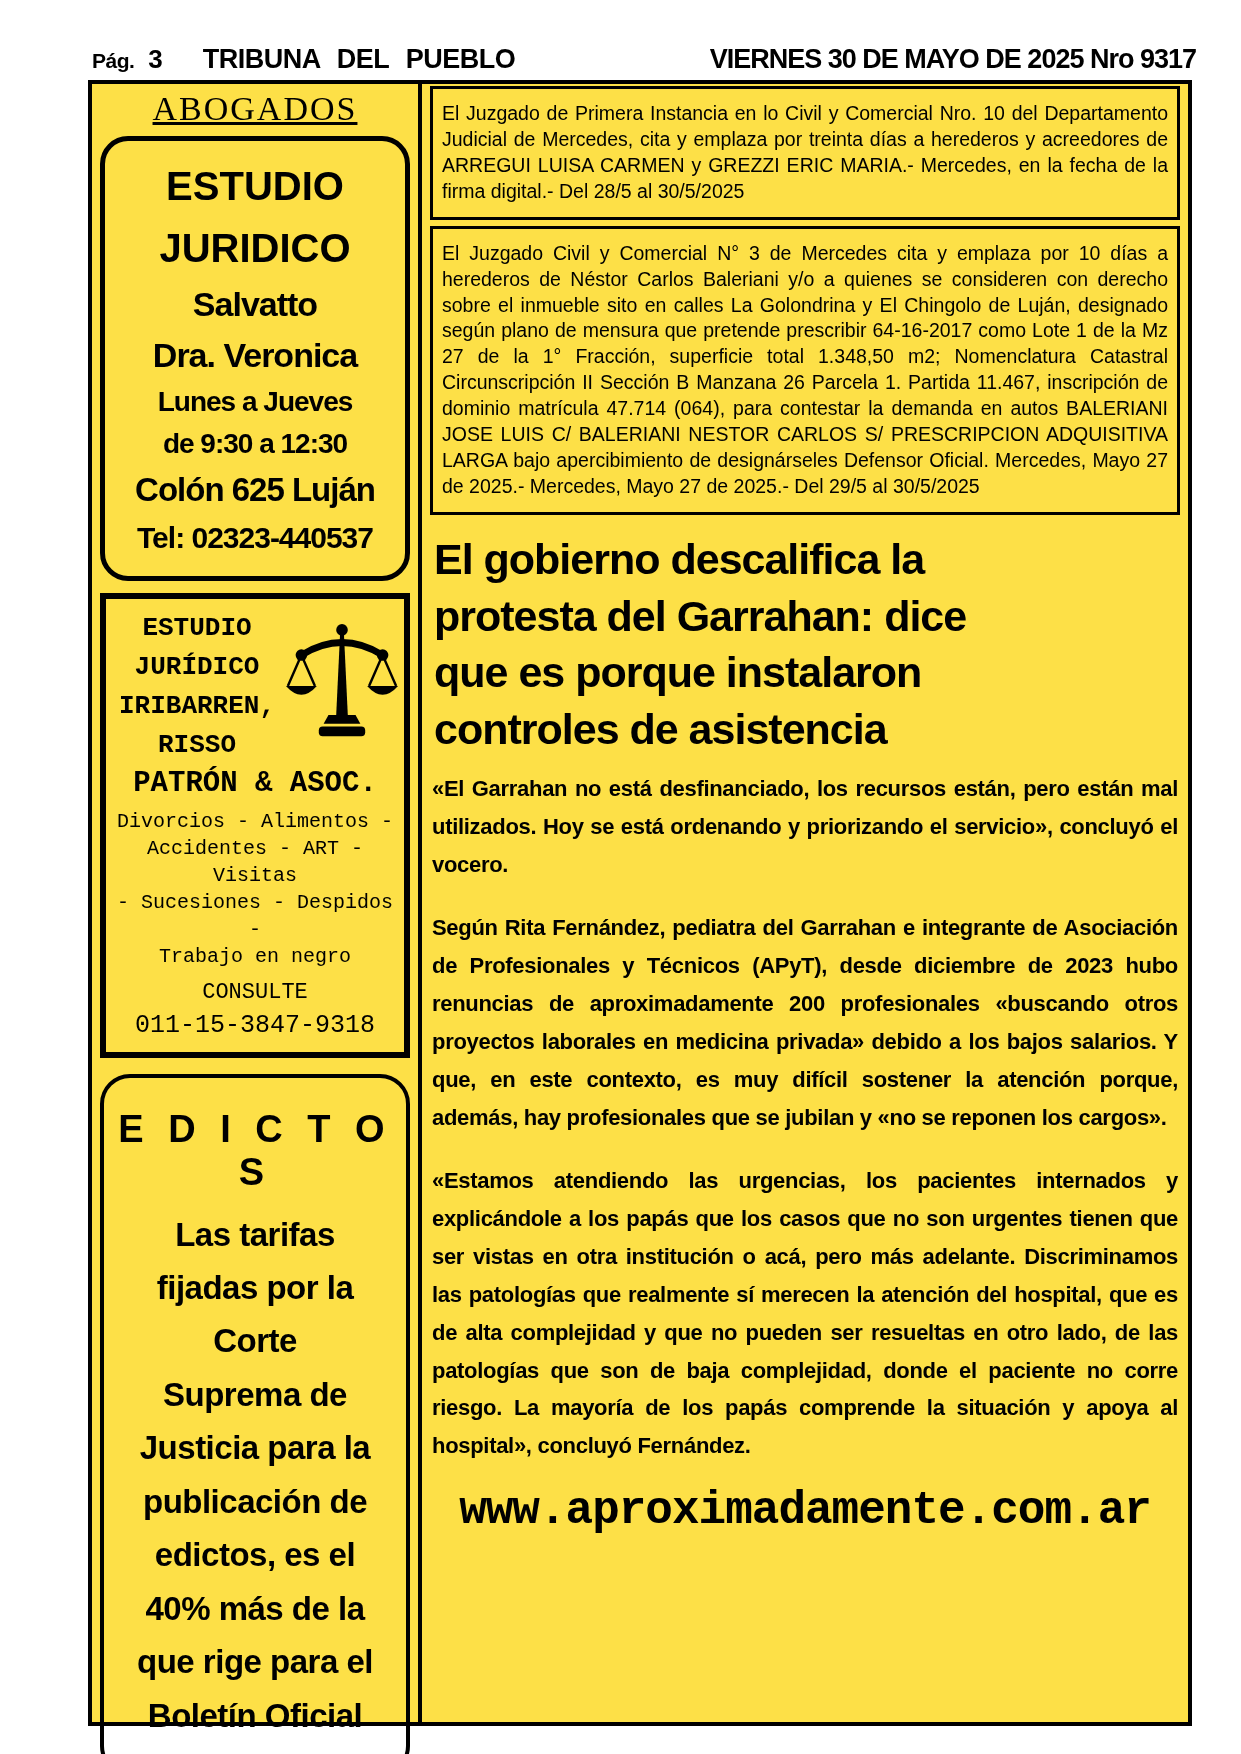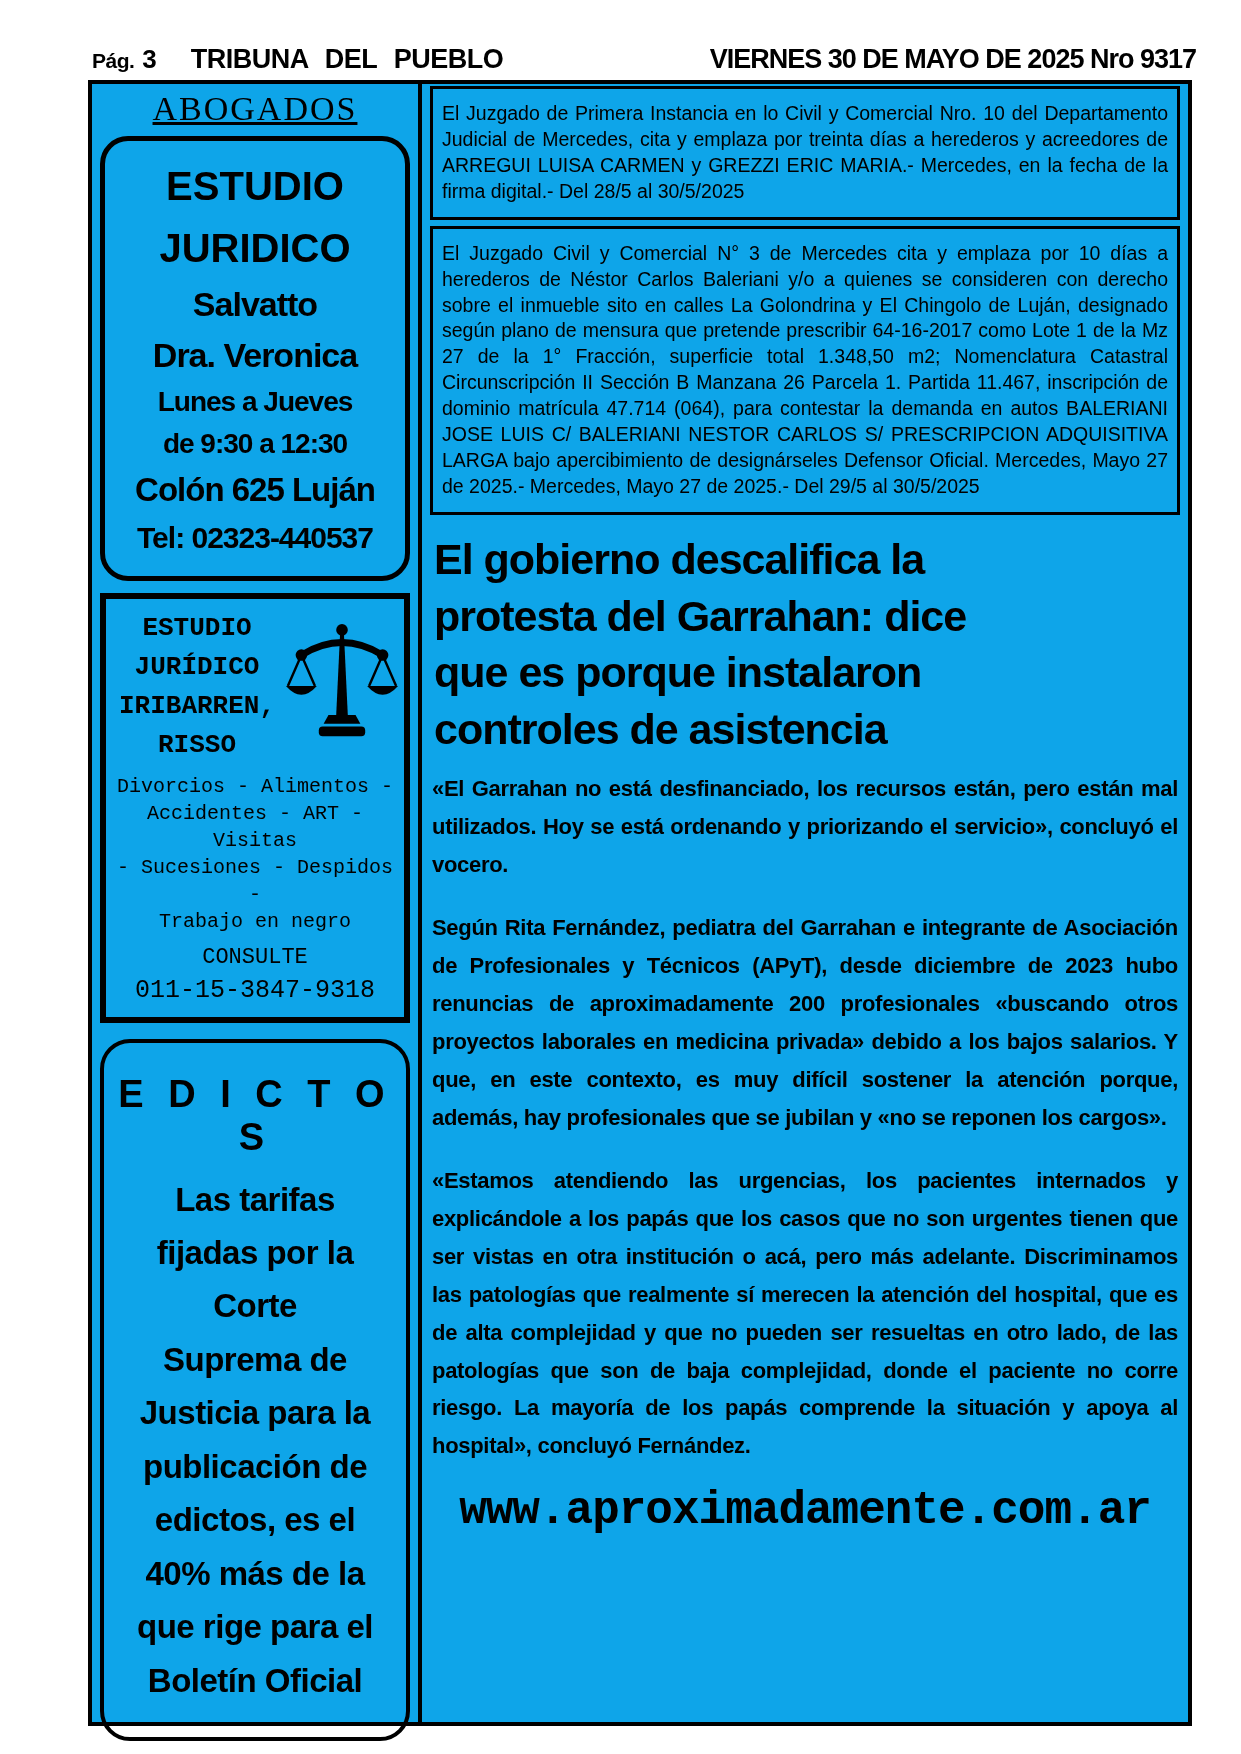--- a/index.html
+++ b/index.html
@@ -5,29 +5,29 @@
   html,body{margin:0;padding:0;}
   body{
     width:1241px;height:1754px;background:#ffffff;color:#000;
     font-family:"Liberation Sans", sans-serif;position:relative;overflow:hidden;
   }
   
   .masthead{
     position:absolute;left:92px;top:44px;width:1104px;
     display:flex;justify-content:space-between;align-items:baseline;
   }
-  .mh-left{display:flex;align-items:baseline;gap:8px;}
+  .mh-left{display:flex;align-items:baseline;gap:14px;}
   .pg-label{font-size:21px;font-weight:bold;letter-spacing:-0.5px;}
   .pg-num{font-size:26px;font-weight:bold;}
   .paper-name{font-size:27px;font-weight:bold;letter-spacing:-0.5px;word-spacing:10px;margin-left:26px;}
   .issue-line{font-size:27px;font-weight:bold;letter-spacing:-1px;}
   
   .frame{
     position:absolute;left:88px;top:80px;width:1104px;height:1646px;
-    border:4px solid #000;box-sizing:border-box;display:flex;background:#0ea5e9;
+    border:4px solid #000;box-sizing:border-box;display:flex;background:#fde047;
   }
   .col-left{width:330px;flex:0 0 330px;border-right:4px solid #000;box-sizing:border-box;
     padding:4px 6px;display:flex;flex-direction:column;}
   .col-right{flex:1;box-sizing:border-box;padding:2px 8px;display:flex;flex-direction:column;}
   
   .sec-title-left{
     font-family:"Liberation Serif", serif;font-size:34px;letter-spacing:2px;
     text-align:center;text-decoration:underline;margin-top:2px;
   }
   .ad-box-round{border:5px solid #000;border-radius:28px;margin:8px 2px 4px;padding:14px 4px 16px;text-align:center;}
@@ -108,20 +108,21 @@
             <circle cx="102" cy="34" r="6" fill="#000"></circle>
             <path d="M18 34 L4 66 M18 34 L32 66" stroke="#000" stroke-width="2.5" fill="none"></path>
             <path d="M2 66 L34 66 Q18 84 2 66 Z" fill="#000"></path>
             <path d="M102 34 L88 66 M102 34 L116 66" stroke="#000" stroke-width="2.5" fill="none"></path>
             <path d="M86 66 L118 66 Q102 84 86 66 Z" fill="#000"></path>
             <path d="M46 96 L74 96 L79 105 L41 105 Z" fill="#000"></path>
             <rect x="36" y="108" width="48" height="10" rx="4" fill="#000"></rect>
           </svg>
         </div>
       </div>
+      <div class="irb-partners">PATRÓN &amp; ASOC.</div>
       <div class="irb-services">Divorcios - Alimentos -
 Accidentes - ART - Visitas
 - Sucesiones - Despidos -
 Trabajo en negro</div>
       <div class="irb-cta">CONSULTE</div>
       <div class="irb-phone">011-15-3847-9318</div>
     </div>
 
     <div class="edictos-ad">
       <div class="edictos-ad-title">E D I C T O S</div>

